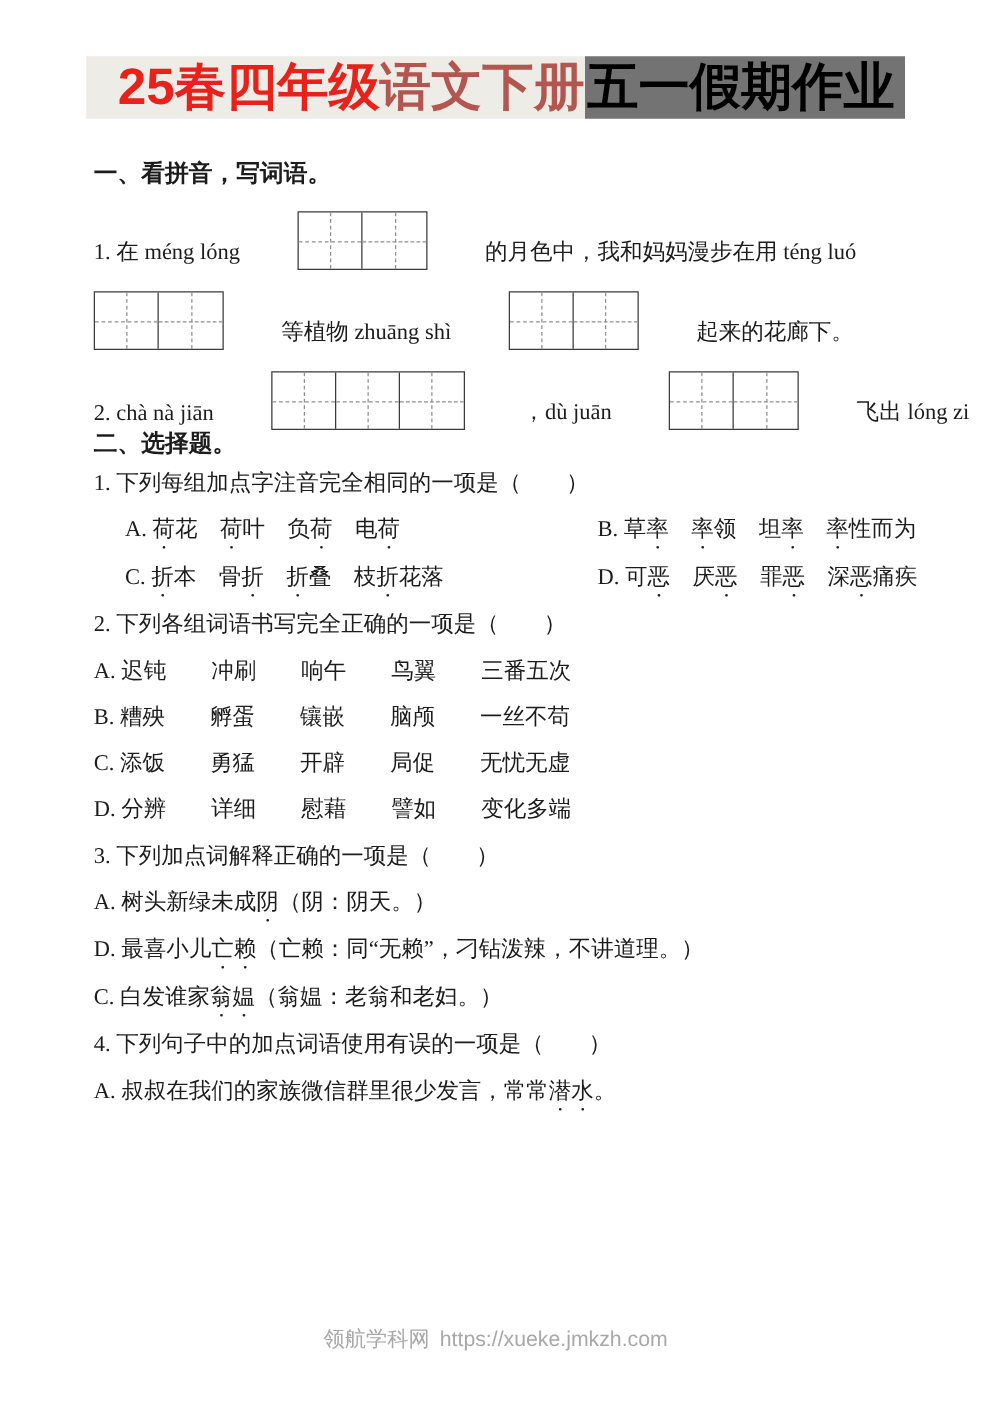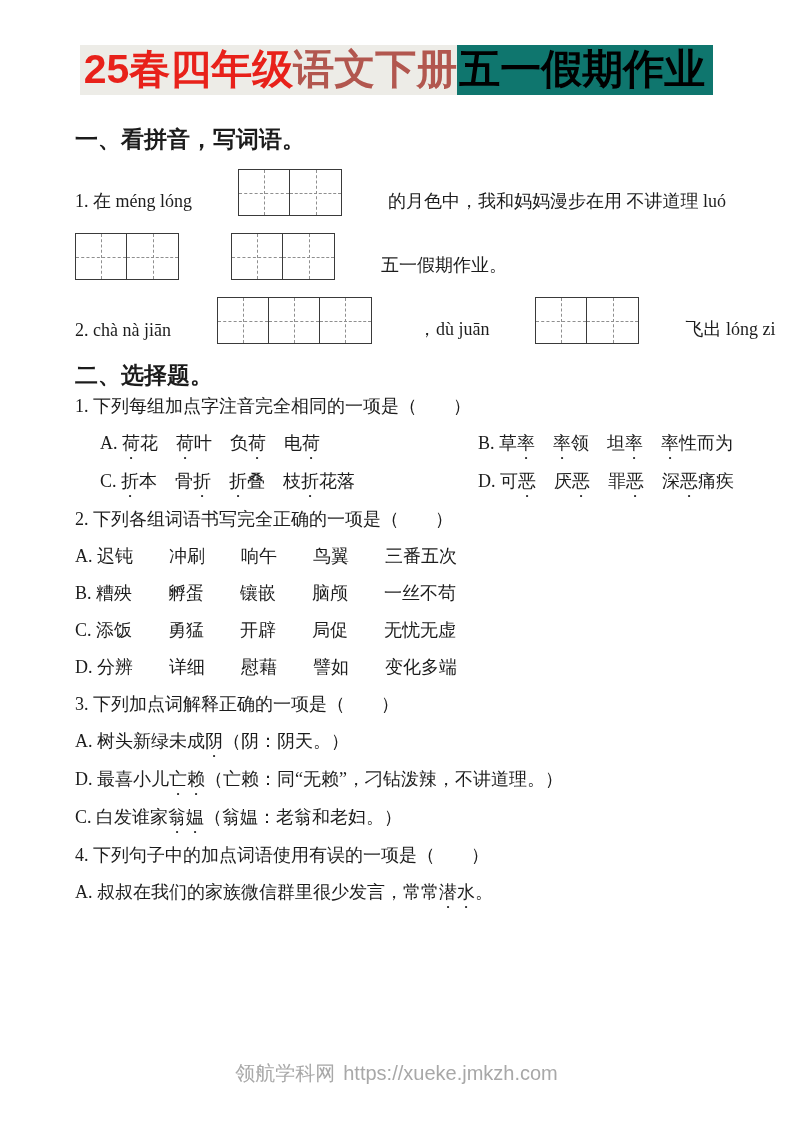--- a/index.html
+++ b/index.html
@@ -2,30 +2,30 @@
 <html><head>
 <meta charset="utf-8">
 <style>
   html,body{margin:0;padding:0;background:#ffffff;}
   .page{position:relative;width:793px;height:1122px;background:#ffffff;overflow:hidden;
         font-family:"Liberation Serif","DejaVu Serif",serif;color:#1c1c1c;}
 
   
   .title{padding-top:44px;text-align:center;font-size:41px;font-weight:bold;line-height:50px;
          font-family:"Liberation Sans","DejaVu Sans",sans-serif;white-space:nowrap;}
-  .t-gray{background:#edece7;padding:1px 0 3px 4px;}
+  .t-gray{background:#edece7;padding:1px 0 3px 25px;}
   .t-red1{color:#e8211a;}
   .t-red2{color:#b2574f;}
-  .t-yellow{background:#0f766e;color:#000000;padding:1px 8px 3px 2px;}
+  .t-yellow{background:#737373;color:#000000;padding:1px 8px 3px 2px;}
 
   
   .content{padding:0 40px 0 75px;font-size:18px;}
-  .sec-heading{margin:0;font-size:23px;font-weight:bold;line-height:24px;}
+  .sec-heading{margin:0;font-size:19px;font-weight:bold;line-height:24px;}
   #sec1-heading{margin-top:34px;}
-  #sec2-heading{margin-top:20px;}
+  #sec2-heading{}
 
   
   .ex-row{display:flex;align-items:flex-end;height:64px;font-size:18px;gap:40px;}
   .seg{white-space:pre;padding-bottom:3px;}
 
   
   .tzg{display:inline-flex;border:1px solid #3a3a3a;margin:0 6px;background:#fff;box-sizing:border-box;}
   .tzg .cell{width:51px;height:45px;position:relative;border-right:1px solid #3a3a3a;box-sizing:border-box;}
   .tzg .cell:last-child{border-right:none;}
   .tzg .cell::before{content:"";position:absolute;left:50%;top:0;bottom:0;border-left:1px dashed #8f8f8f;}
@@ -34,53 +34,54 @@
   
   .mc-line{margin:0;line-height:37px;white-space:pre-wrap;}
   .two-col .col-left{display:inline-block;width:378px;margin-left:25px;}
 
   
   .emdot{-webkit-text-emphasis:filled dot;-webkit-text-emphasis-position:under;
          text-emphasis:filled dot;text-emphasis-position:under right;}
 
   
   .footer{position:absolute;left:0;top:1060px;width:100%;text-align:center;color:#a8a8a8;
-          font-size:20px;font-family:"Liberation Sans","DejaVu Sans",sans-serif;}
+          font-size:17px;font-family:"Liberation Sans","DejaVu Sans",sans-serif;}
   .footer .url{margin-left:8px;color:#a8a8a8;text-decoration:none;}
 </style>
 </head>
 <body>
 
 <div class="page">
 
   <div class="title"><span class="t-gray"><span class="t-red1">25春四年级</span><span class="t-red2">语文下册</span></span><span class="t-yellow">五一假期作业</span></div>
 
   <div class="content">
 
     <h2 class="sec-heading" id="sec1-heading">一、看拼音，写词语。</h2>
 
     <div class="ex-row">
       <span class="seg">1. 在 méng lóng</span>
       <span class="tzg">
           <span class="cell"></span>
           <span class="cell"></span>
         </span>
-      <span class="seg">的月色中，我和妈妈漫步在用 不讲道理 luó</span>
+      <span class="seg">的月色中，我和妈妈漫步在用 téng luó</span>
     </div>
 
     <div class="ex-row">
       <span class="tzg" style="margin-left:0;">
           <span class="cell"></span>
           <span class="cell"></span>
         </span>
+      <span class="seg">等植物 zhuāng shì</span>
       <span class="tzg">
           <span class="cell"></span>
           <span class="cell"></span>
         </span>
-      <span class="seg">五一假期作业。</span>
+      <span class="seg">起来的花廊下。</span>
     </div>
 
     <div class="ex-row">
       <span class="seg">2. chà nà jiān</span>
       <span class="tzg">
           <span class="cell"></span>
           <span class="cell"></span>
           <span class="cell"></span>
         </span>
       <span class="seg">，dù juān</span>

